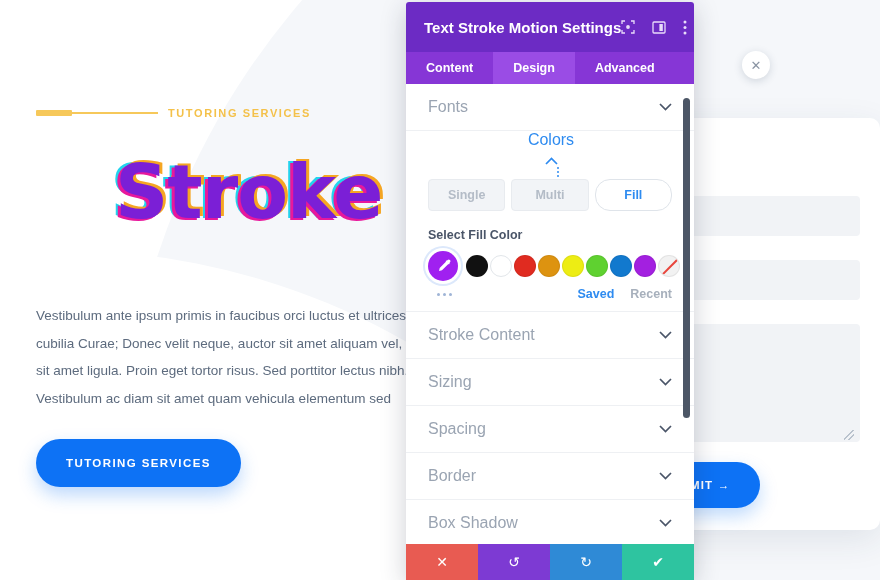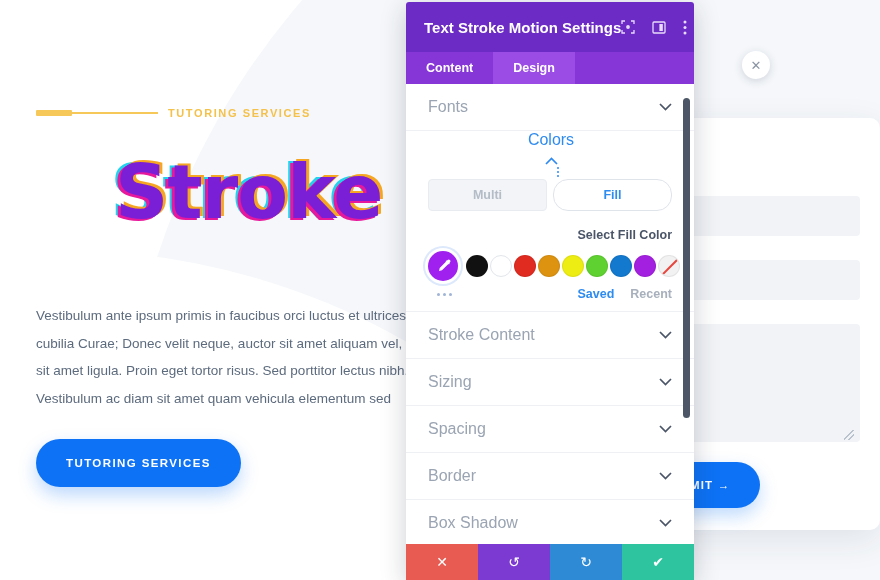--- a/index.html
+++ b/index.html
@@ -151,21 +151,21 @@
     margin:2px 22px 0 22px; display:flex; gap:6px;
   }
   .seg-btn {
     flex:1; height:32px; display:flex; align-items:center; justify-content:center;
     background:#f2f4f7; border:1px solid #e8ebef; border-radius:4px;
     font-size:12.5px; font-weight:700; color:#b4bcc7; cursor:pointer;
   }
   .seg-btn.active { background:#ffffff; border-color:#dfe4ea; color:#2e8bf0;border-radius:15px; }
 
   .fill-label {
-    margin:17px 22px 0 22px; font-size:12.5px; font-weight:700; color:#4a5568;text-align:right;
+    margin:17px 22px 0 22px; font-size:12.5px; font-weight:700; color:#4a5568;
   }
   .swatch-row {
     margin:9px 22px 0 22px; display:flex; align-items:center; gap:2px;
   }
   .sw {
     width:22px; height:22px; border-radius:50%; cursor:pointer; flex:0 0 auto;
     border:1px solid rgba(0,0,0,.06);
   }
   .sw.picker {
     width:30px; height:30px; background:#a020f0; position:relative;
@@ -276,20 +276,21 @@
             <circle cx="2" cy="7.5" r="1.5" fill="#e9dcfa"></circle>
             <circle cx="2" cy="13" r="1.5" fill="#e9dcfa"></circle>
           </svg>
         </span>
       </div>
     </div>
 
     <div class="tabs">
       <div class="tab">Content</div>
       <div class="tab active">Design</div>
+      <div class="tab">Advanced</div>
     </div>
 
     <div class="modal-body">
 
       <div class="section-row">
         <span class="title">Fonts</span>
         <span class="chev">
           <svg width="13" height="8" viewBox="0 0 13 8" fill="none" stroke="#4a5568" stroke-width="1.7">
             <path d="M1 1l5.5 5.5L12 1"></path>
           </svg>
@@ -305,20 +306,21 @@
             </svg>
           </span>
           <span class="dots">
             <i></i>
               <i></i>
               <i></i>
           </span>
         </div>
 
         <div class="seg">
+          <div class="seg-btn">Single</div>
           <div class="seg-btn">Multi</div>
           <div class="seg-btn active">Fill</div>
         </div>
 
         <div class="fill-label">Select Fill Color</div>
 
         <div class="swatch-row">
           <div class="sw picker">
             <svg width="15" height="15" viewBox="0 0 15 15" fill="none" stroke="#ffffff" stroke-width="1.5" stroke-linecap="round">
               <path d="M10.5 2.2l2.3 2.3"></path>

